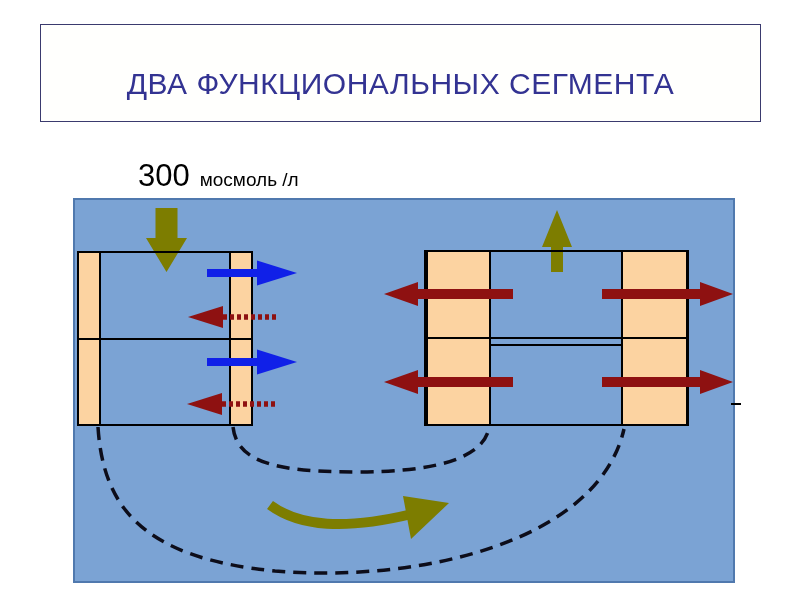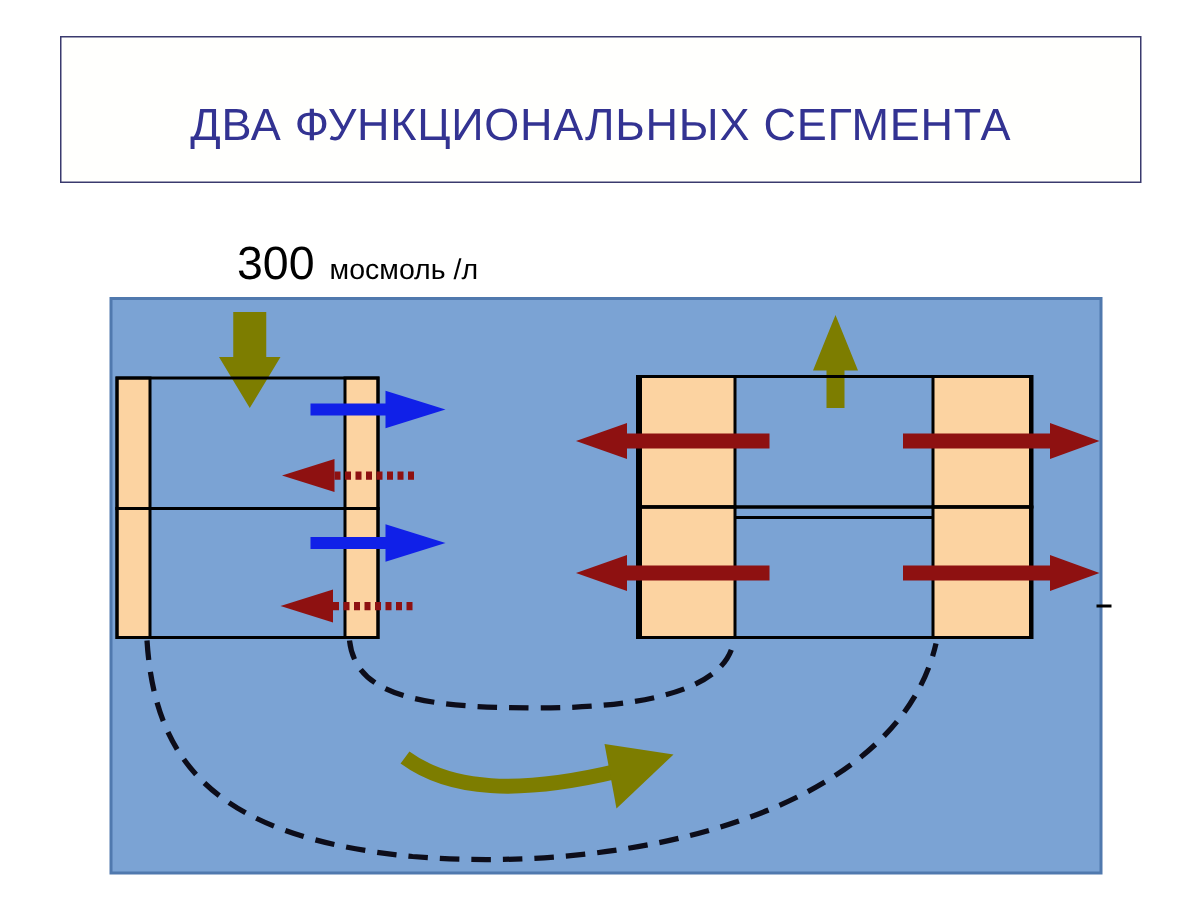--- a/index.html
+++ b/index.html
@@ -26,21 +26,21 @@
   .title-line {
     color: var(--title-text, #333392);
     font-size: 30px;
     line-height: 43px;
     letter-spacing: 0.5px;
     white-space: nowrap;
     margin-top: 20px;
   }
   .osmo-label {
     position: absolute;
-    left: 158px; top: 158px;
+    left: 138px; top: 158px;
     color: var(--label-text, #000);
     white-space: nowrap;
   }
   .osmo-value { font-size: 31px; }
   .osmo-unit  { font-size: 19px; margin-left: 10px; }
   svg.diagram { position: absolute; left: 0; top: 0; }
 
   .panel   { fill: var(--panel-fill); stroke: var(--panel-border); stroke-width: 2; }
   .cell    { fill: var(--cell-fill);  stroke: var(--cell-border);  stroke-width: 2; }
   .rowbox  { fill: none;              stroke: var(--cell-border);  stroke-width: 2; }

